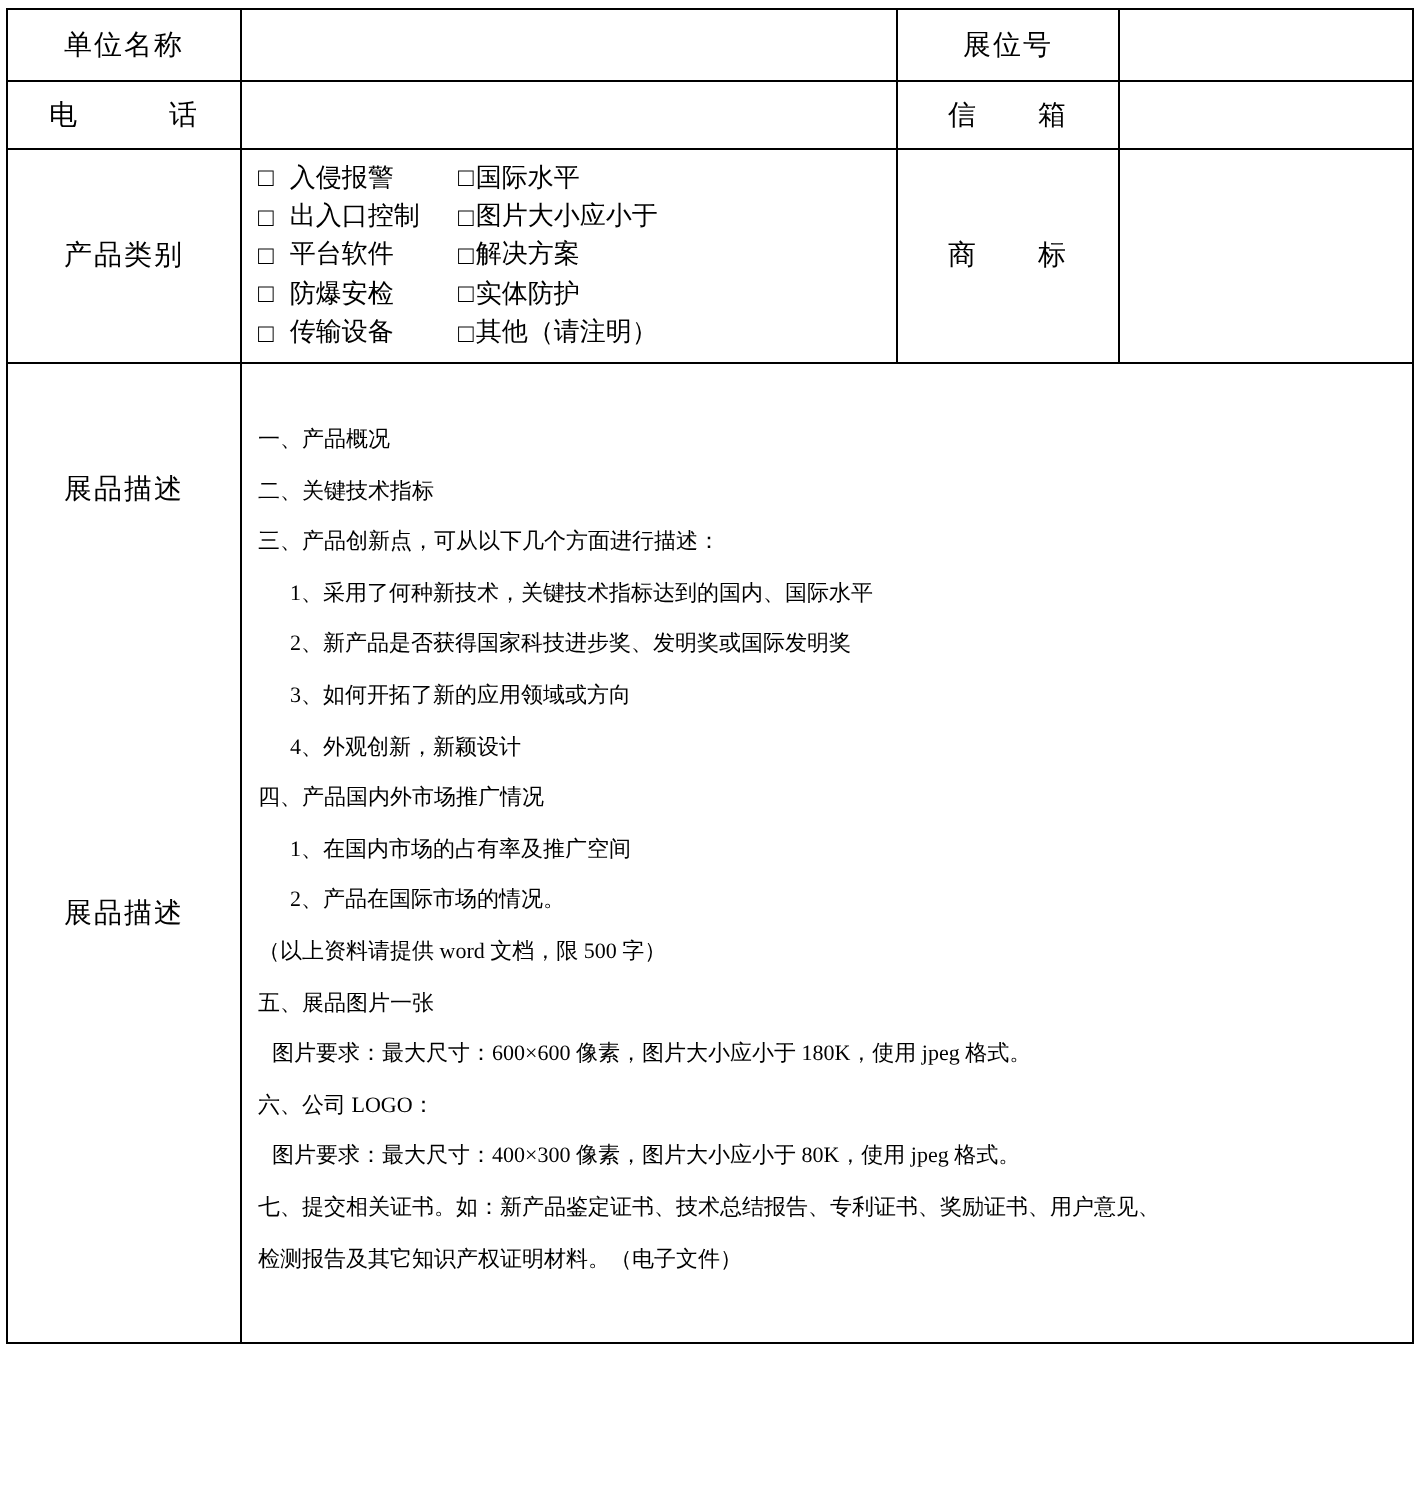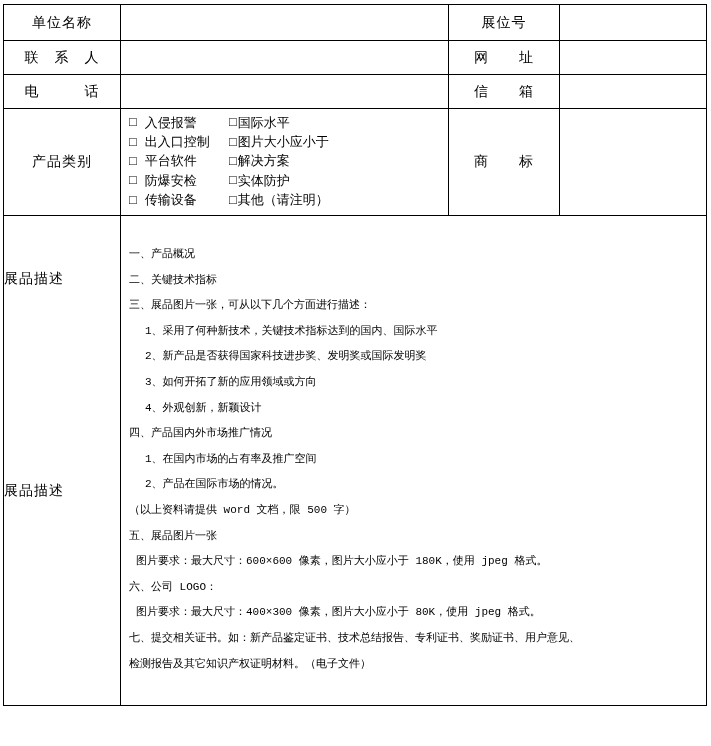--- a/index.html
+++ b/index.html
@@ -2,37 +2,37 @@
 <html><head>
 <meta charset="utf-8">
 <style>
   html,body{margin:0;padding:0;}
   body{
     width:711px;height:746px;background:#ffffff;color:#000;
     font-family:"Liberation Serif","DejaVu Serif",serif;
     font-size:13px;overflow:hidden;position:relative;
   }
   .sheet{position:absolute;left:3px;top:4px;}
-  table{border-collapse:collapse;table-layout:fixed;width:703px;font-family:Liberation Mono, monospace;}
+  table{border-collapse:collapse;table-layout:fixed;width:703px;}
   td{border:1px solid #000;padding:0;vertical-align:middle;background:#fff;}
   col.c1{width:117px}col.c2{width:328px}col.c3{width:111px}col.c4{width:147px}
   tr.hr1{height:36px}tr.hr{height:34px}tr.catr{height:107px}tr.descr{height:490px}
   .lbl{text-align:center;font-size:14px;letter-spacing:1px;white-space:pre;}
   .field{}
   
   .cbcell{padding:4px 0 0 8px;vertical-align:top;font-size:13px;}
   .cbline{display:flex;align-items:center;height:19.4px;white-space:nowrap;}
   .cba{display:flex;align-items:center;width:100px;}
   .cbb{display:flex;align-items:center;}
   .cbx{display:inline-block;font-size:13px;line-height:13px;}
   .cba .cbx{margin-right:8px;}
   .cbb .cbx{margin-right:1px;}
   
   .dcell{position:relative;vertical-align:top;}
-  .dlabel{position:absolute;left:0;width:100%;font-size:14px;letter-spacing:1px;}
+  .dlabel{position:absolute;left:0;width:100%;text-align:center;font-size:14px;letter-spacing:1px;}
   .dlabel.one{top:54px;}
   .dlabel.two{top:266px;}
   
   .desc{vertical-align:top;padding:26px 8px 0 8px;font-size:11px;}
   .dline{height:25.6px;line-height:25.6px;white-space:nowrap;overflow:hidden;}
   .ind1{padding-left:16px;}
   .ind2{padding-left:7px;}
 </style>
 </head>
 <body>
@@ -47,26 +47,20 @@
       </colgroup>
 
   <tbody>
         <tr class="hr1">
     <td class="lbl">单位名称</td>
     <td class="field"></td>
     <td class="lbl">展位号</td>
     <td class="field"></td>
   </tr>
 
-  <tr class="hr">
-    <td class="lbl">联　系　人</td>
-    <td class="field"></td>
-    <td class="lbl">网　　址</td>
-    <td class="field"></td>
-  </tr>
 
   <tr class="hr">
     <td class="lbl">电　　　话</td>
     <td class="field"></td>
     <td class="lbl">信　　箱</td>
     <td class="field"></td>
   </tr>
 
 
   <tr class="catr">
@@ -128,21 +122,21 @@
   </tr>
 
   <tr class="descr">
     <td class="dcell">
       <span class="dlabel one">展品描述</span>
       <span class="dlabel two">展品描述</span>
     </td>
     <td class="desc" colspan="3">
       <div class="dline">一、产品概况</div>
       <div class="dline">二、关键技术指标</div>
-      <div class="dline">三、展品图片一张，可从以下几个方面进行描述：</div>
+      <div class="dline">三、产品创新点，可从以下几个方面进行描述：</div>
       <div class="dline ind1">1、采用了何种新技术，关键技术指标达到的国内、国际水平</div>
       <div class="dline ind1">2、新产品是否获得国家科技进步奖、发明奖或国际发明奖</div>
       <div class="dline ind1">3、如何开拓了新的应用领域或方向</div>
       <div class="dline ind1">4、外观创新，新颖设计</div>
       <div class="dline">四、产品国内外市场推广情况</div>
       <div class="dline ind1">1、在国内市场的占有率及推广空间</div>
       <div class="dline ind1">2、产品在国际市场的情况。</div>
       <div class="dline">（以上资料请提供 word 文档，限 500 字）</div>
       <div class="dline">五、展品图片一张</div>
       <div class="dline ind2">图片要求：最大尺寸：600×600 像素，图片大小应小于 180K，使用 jpeg 格式。</div>

